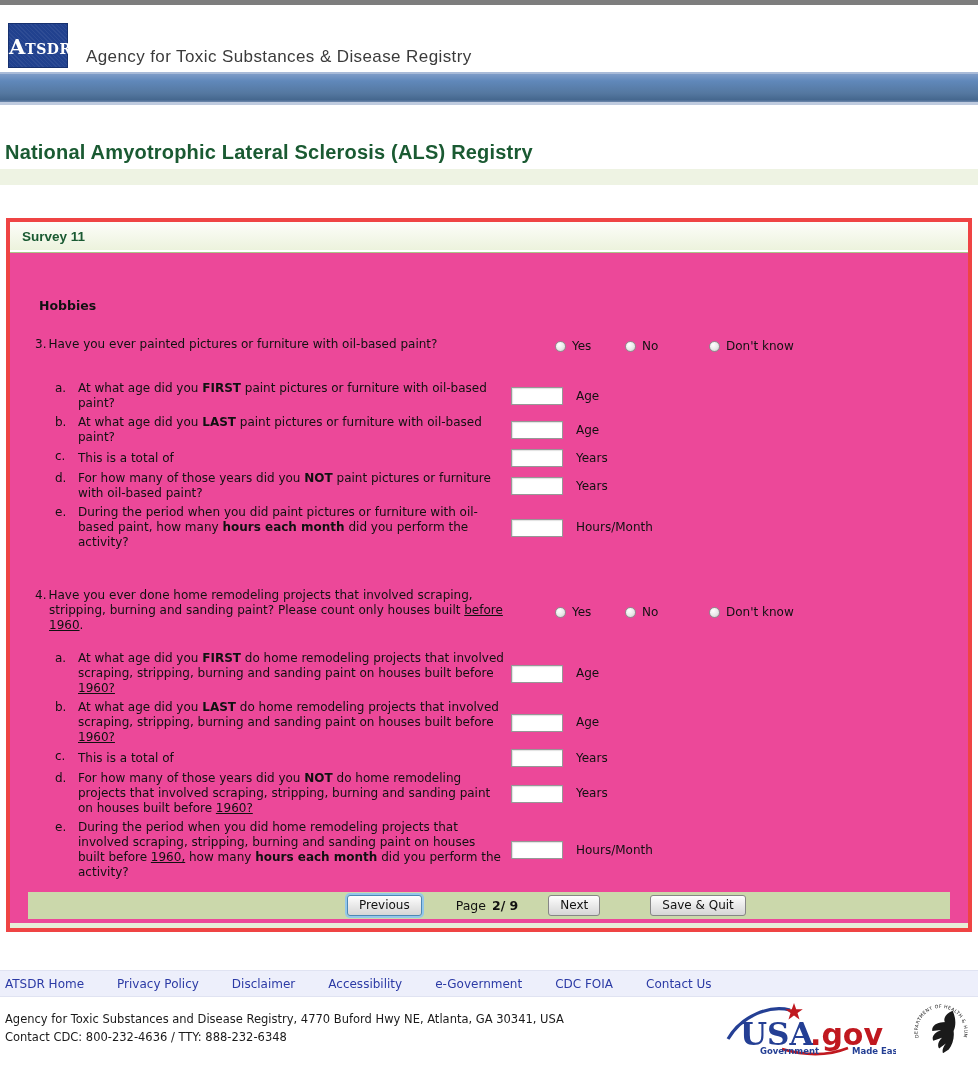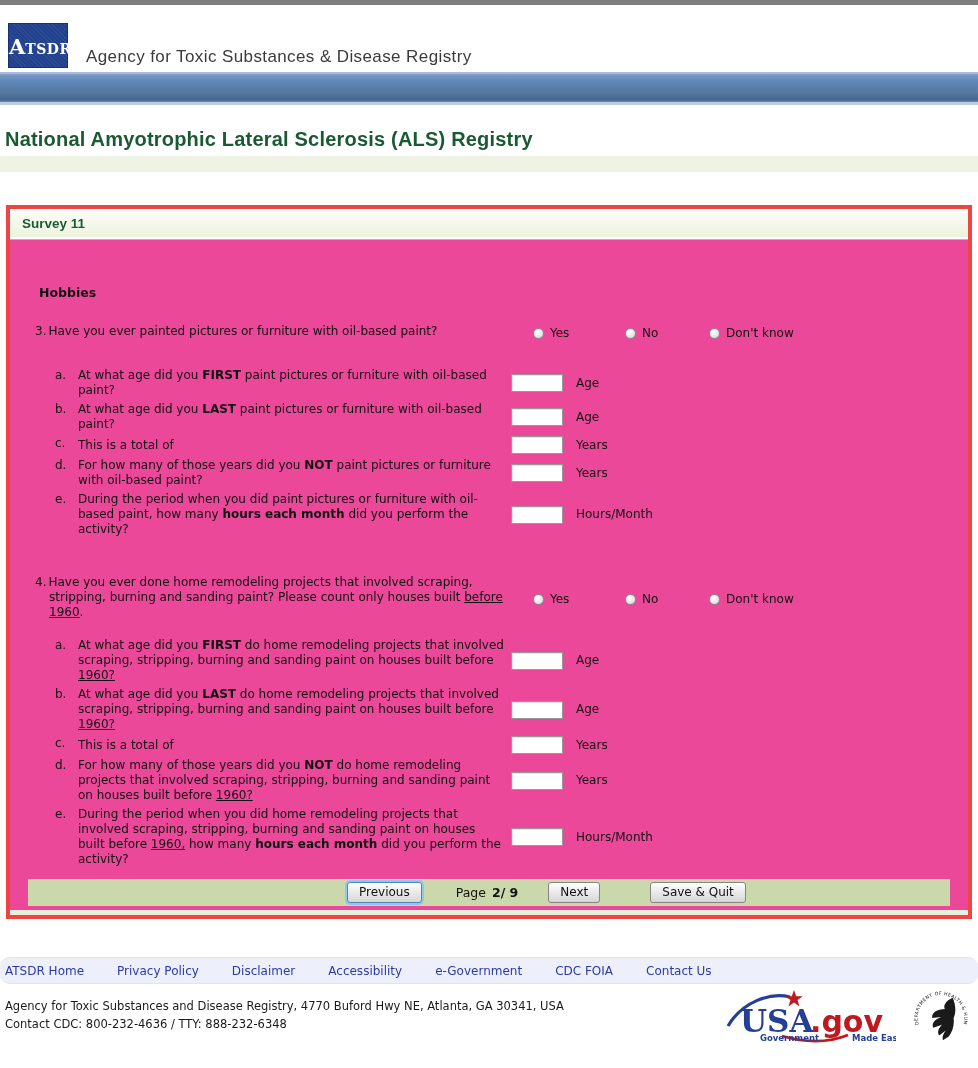--- a/index.html
+++ b/index.html
@@ -30,21 +30,21 @@
     letter-spacing: .4px; color: #3b3b3b;
   }
   .bluebar {
     height: 33px;
     border-top: 2px solid #a9bbd8; border-bottom: 3px solid #bfcbdf;
     background: linear-gradient(#7e9cc8 0%, #6088ba 25%, #54779f 70%, #45678e 92%, #6d88ad 100%);
   }
 
   
   .page-title {
-    margin: 22px 0 0 5px; font-size: 20px; line-height: 24px; font-weight: bold;
+    margin: 35px 0 0 5px; font-size: 20px; line-height: 24px; font-weight: bold;
     color: #1a5a32; font-family: "Liberation Sans", sans-serif; letter-spacing: .2px;
   }
   .title-band { margin-top: 5px; height: 16px; background: #eef3e3; }
 
   
   .survey-panel { margin: 33px 6px 0 6px; border: 4px solid #ef4444; background: #ec4899; }
   .panel-header {
     height: 31px; line-height: 30px; padding-left: 12px;
     background: linear-gradient(#fdfdf9, #ebf2db);
     border-bottom: 1px solid #a9c687; box-shadow: inset 0 -2px 0 #ffffff;
@@ -53,21 +53,21 @@
   }
   .panel-body { padding-top: 45px; font-size: 12px; line-height: 15px; }
   .section-heading { margin-left: 29px; font-weight: bold; font-size: 12.5px; }
 
   .q-block { position: relative; margin-left: 25px; margin-top: 24px; }
   .q-main { width: 476px; padding-left: 14px; text-indent: -14px; }
   .q-num { padding-right: 2px; }
   .radio-opt { position: absolute; display: flex; align-items: center; gap: 6px; cursor: pointer; }
   .q3 .radio-opt { top: 2px; }
   .q4 .radio-opt { top: 17px; }
-  .r1 { left: 498px; } .r2 { left: 590px; } .r3 { left: 674px; }
+  .r1 { left: 520px; } .r2 { left: 590px; } .r3 { left: 674px; }
   .radio {
     width: 11px; height: 11px; border-radius: 50%;
     border: 1px solid #8e8e8e;
     background: radial-gradient(circle at 35% 30%, #ffffff 0%, #e9e9e9 55%, #c9c9c9 100%);
     display: inline-block;
   }
   .sub-list { margin-top: 29px; }
   .q4 .sub-list { margin-top: 18px; }
   .sub-row { display: flex; align-items: center; margin-left: 20px; margin-bottom: 4px; }
   .letter { width: 23px; flex: 0 0 23px; align-self: flex-start; }
@@ -96,21 +96,21 @@
   .page-ind { margin-left: 34px; font-size: 12.5px; white-space: nowrap; }
   .page-ind b { padding-left: 6px; }
   .btn-next { margin-left: 30px; }
   .btn-save { margin-left: 50px; }
   .panel-bottom { margin-top: 4px; height: 5px; background: #e7eed9; }
 
   
   .links-bar {
     margin-top: 38px; height: 27px; background: #edeffb;
     border-top: 1px solid #e0e3f2; border-bottom: 1px solid #e0e3f2;
-    display: flex; align-items: center; padding-left: 5px; column-gap: 33px; border-radius: 10px;
+    display: flex; align-items: center; padding-left: 5px; column-gap: 33px;
   }
   .links-bar a { color: #2b3aa5; text-decoration: none; font-size: 12px; cursor: pointer; }
   .footer-lower { position: relative; margin-top: 13px; min-height: 70px; }
   .address { margin-left: 5px; font-size: 11.5px; line-height: 18px; color: #1a1a1a; }
   .footer-logos {
     position: absolute; right: 6px; top: -12px;
     display: flex; align-items: center; gap: 14px; justify-content: space-between;
   }
 </style>
 </head>

